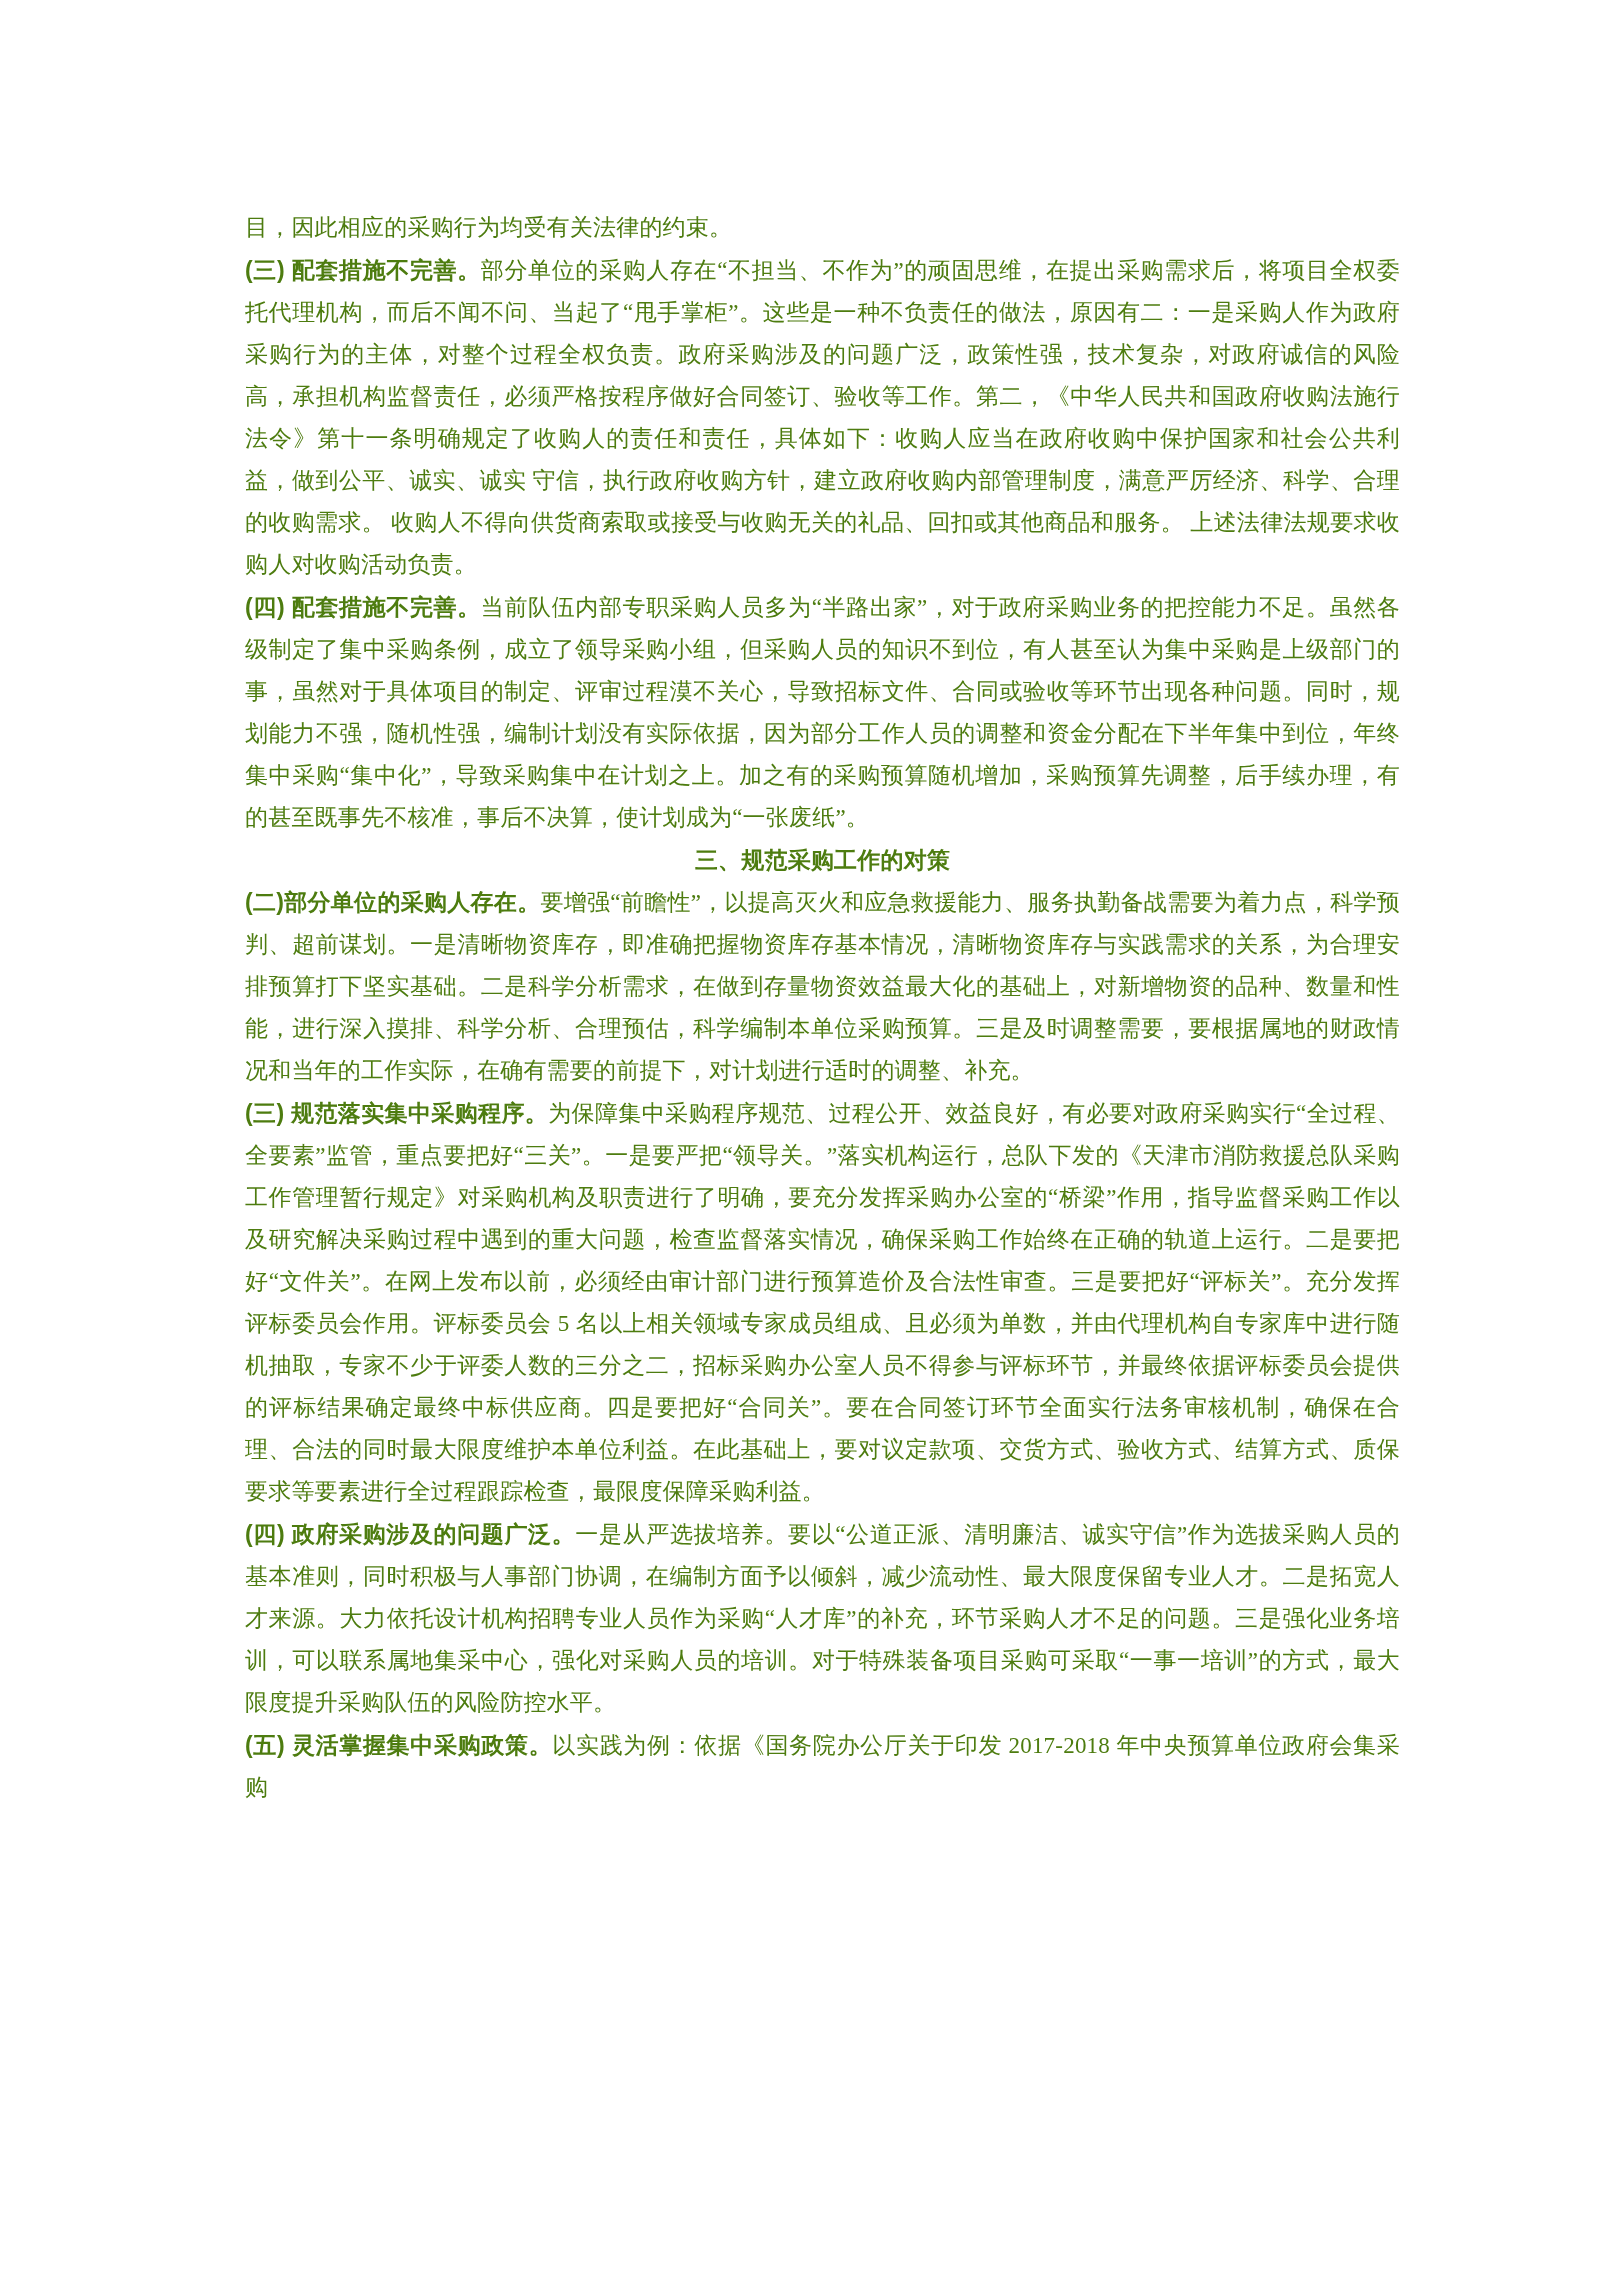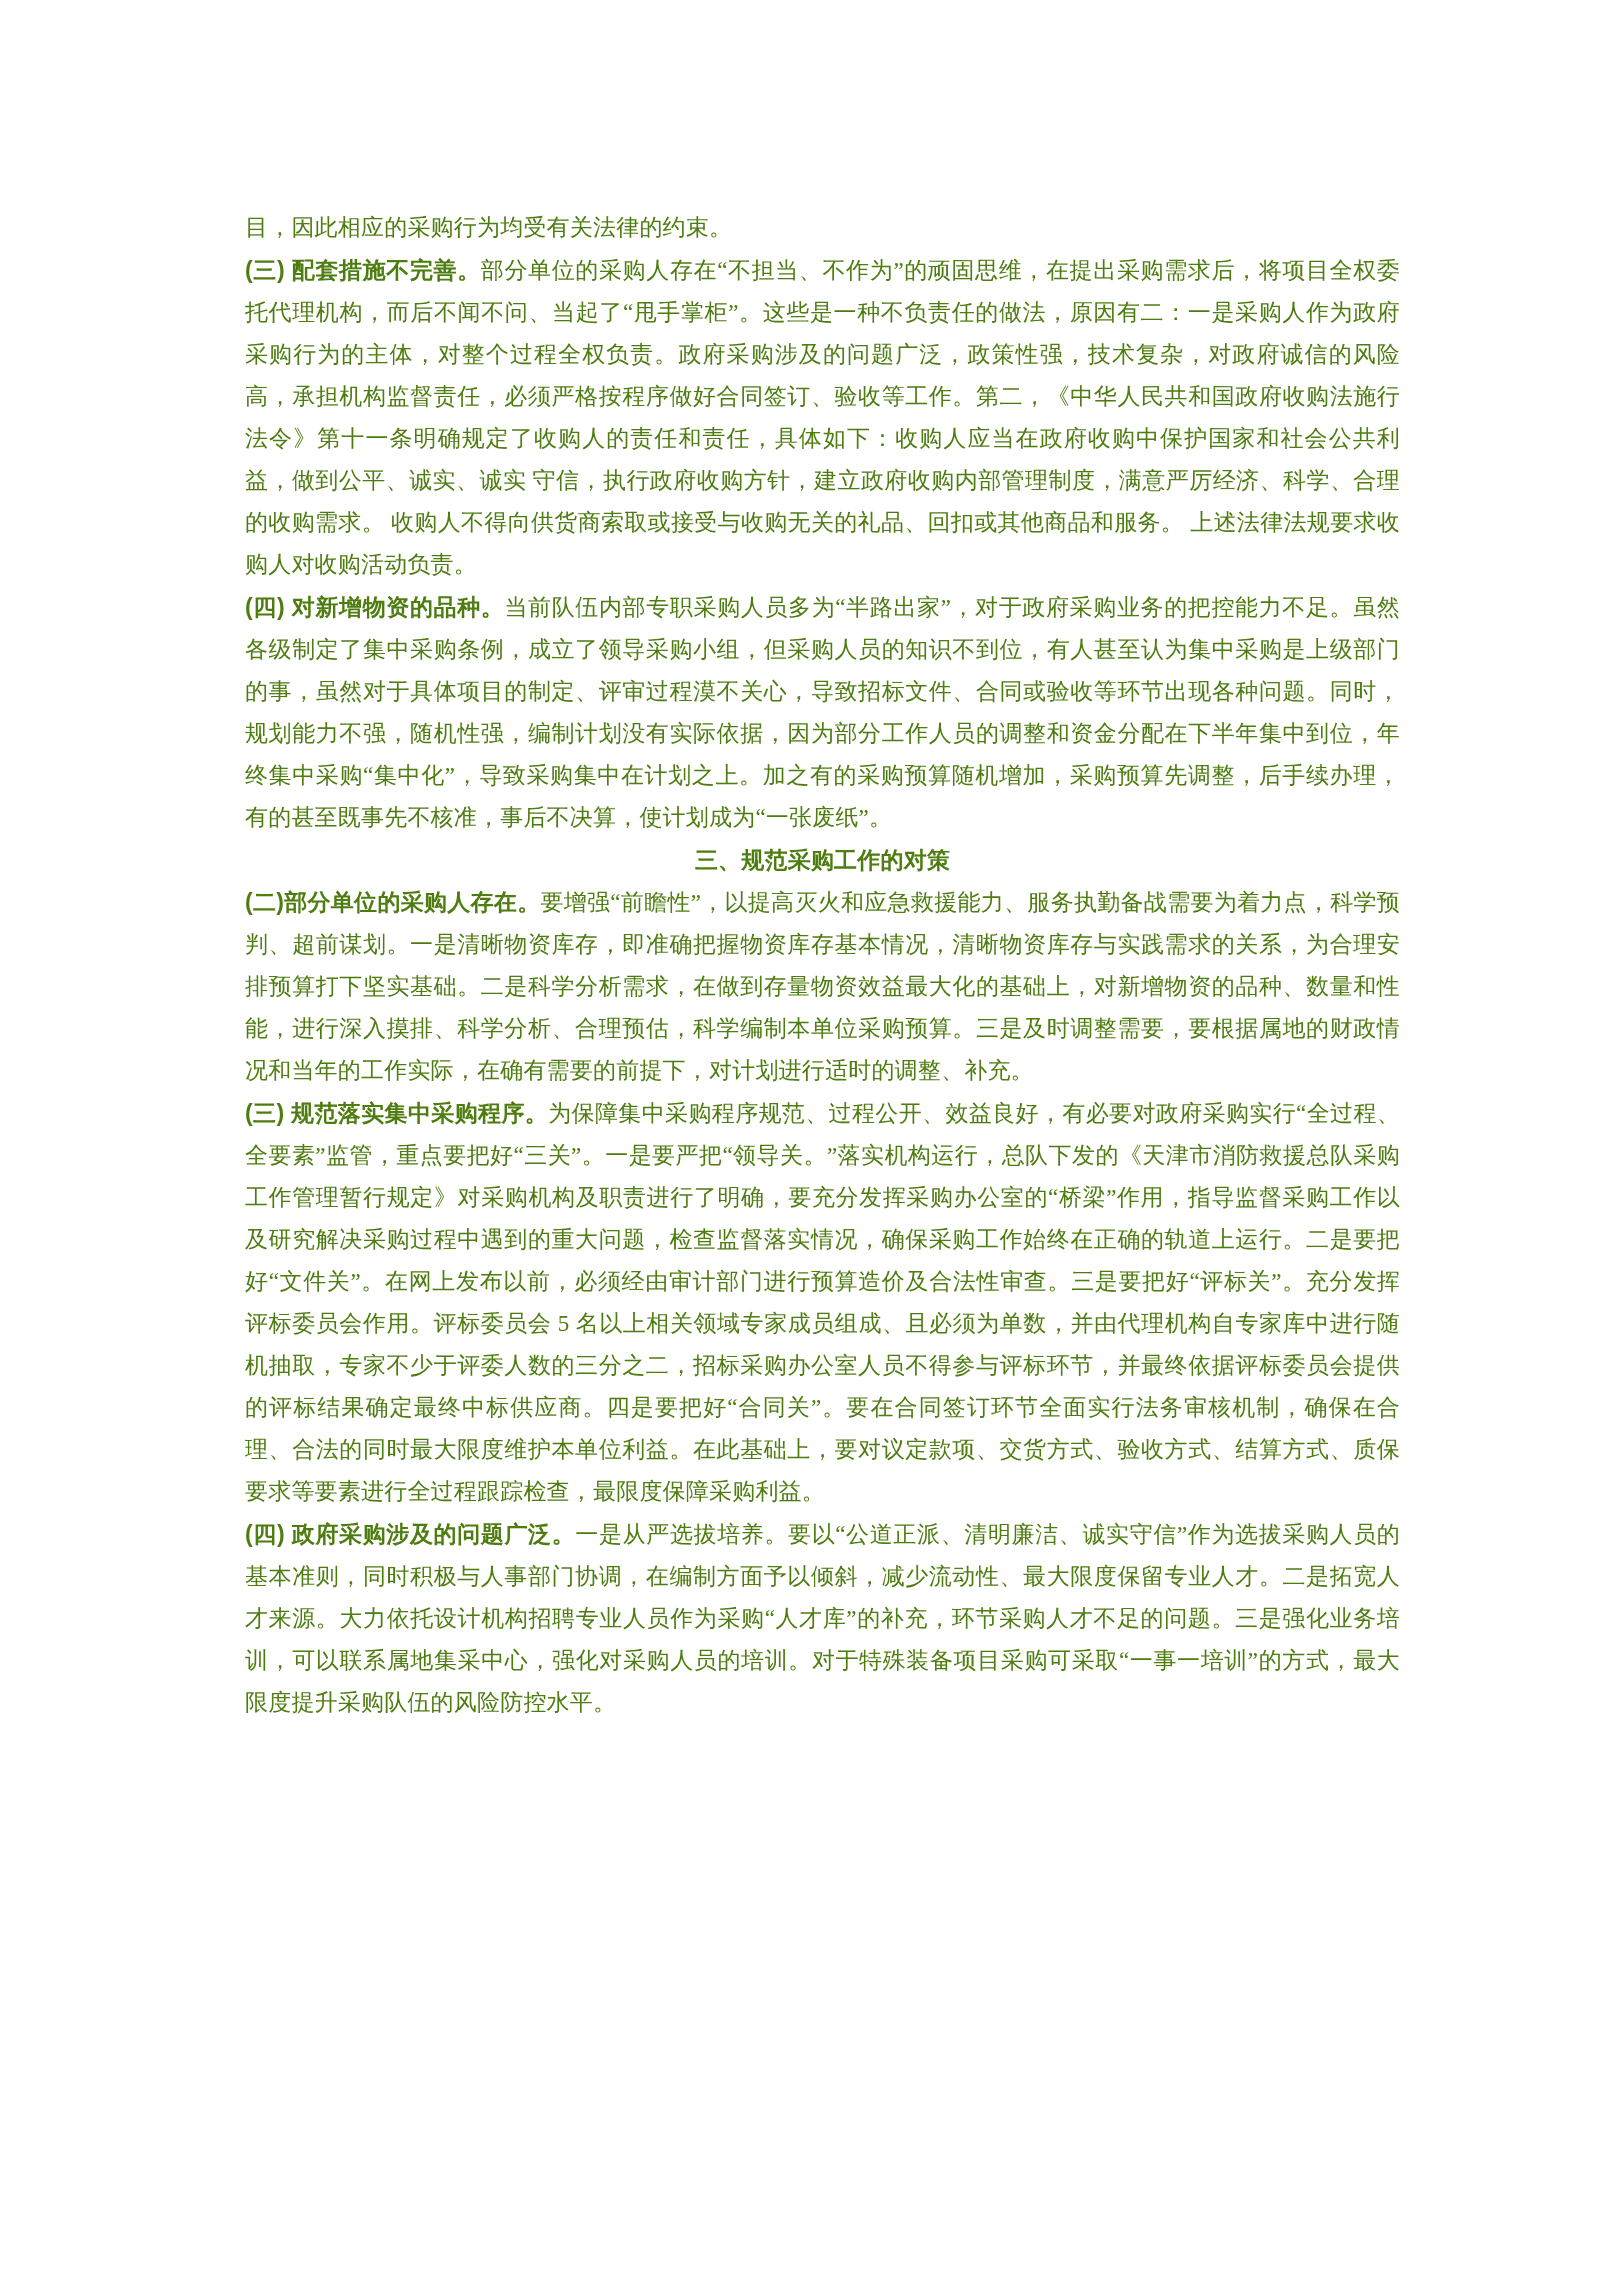--- a/index.html
+++ b/index.html
@@ -41,20 +41,21 @@
     text-align: center;
   }
 </style>
 </head>
 <body>
 
 <div class="page">
   <div class="doc-content">
       <p class="para"><span>目，因此相应的采购行为均受有关法律的约束。</span></p>
       <p class="para"><b class="label">(三) 配套措施不完善。</b><span>部分单位的采购人存在“不担当、不作为”的顽固思维，在提出采购需求后，将项目全权委托代理机构，而后不闻不问、当起了“甩手掌柜”。这些是一种不负责任的做法，原因有二：一是采购人作为政府采购行为的主体，对整个过程全权负责。政府采购涉及的问题广泛，政策性强，技术复杂，对政府诚信的风险高，承担机构监督责任，必须严格按程序做好合同签订、验收等工作。第二，《中华人民共和国政府收购法施行法令》第十一条明确规定了收购人的责任和责任，具体如下：收购人应当在政府收购中保护国家和社会公共利益，做到公平、诚实、诚实 守信，执行政府收购方针，建立政府收购内部管理制度，满意严厉经济、科学、合理的收购需求。 收购人不得向供货商索取或接受与收购无关的礼品、回扣或其他商品和服务。 上述法律法规要求收购人对收购活动负责。</span></p>
-      <p class="para"><b class="label">(四) 对新增物资的品种。</b><span>当前队伍内部专职采购人员多为“半路出家”，对于政府采购业务的把控能力不足。虽然各级制定了集中采购条例，成立了领导采购小组，但采购人员的知识不到位，有人甚至认为集中采购是上级部门的事，虽然对于具体项目的制定、评审过程漠不关心，导致招标文件、合同或验收等环节出现各种问题。同时，规划能力不强，随机性强，编制计划没有实际依据，因为部分工作人员的调整和资金分配在下半年集中到位，年终集中采购“集中化”，导致采购集中在计划之上。加之有的采购预算随机增加，采购预算先调整，后手续办理，有的甚至既事先不核准，事后不决算，使计划成为“一张废纸”。</span></p>
+      <p class="para"><b class="label">(四) 配套措施不完善。</b><span>当前队伍内部专职采购人员多为“半路出家”，对于政府采购业务的把控能力不足。虽然各级制定了集中采购条例，成立了领导采购小组，但采购人员的知识不到位，有人甚至认为集中采购是上级部门的事，虽然对于具体项目的制定、评审过程漠不关心，导致招标文件、合同或验收等环节出现各种问题。同时，规划能力不强，随机性强，编制计划没有实际依据，因为部分工作人员的调整和资金分配在下半年集中到位，年终集中采购“集中化”，导致采购集中在计划之上。加之有的采购预算随机增加，采购预算先调整，后手续办理，有的甚至既事先不核准，事后不决算，使计划成为“一张废纸”。</span></p>
       <p class="para heading"><b class="label">三、规范采购工作的对策</b></p>
       <p class="para"><b class="label">(二)部分单位的采购人存在。</b><span>要增强“前瞻性”，以提高灭火和应急救援能力、服务执勤备战需要为着力点，科学预判、超前谋划。一是清晰物资库存，即准确把握物资库存基本情况，清晰物资库存与实践需求的关系，为合理安排预算打下坚实基础。二是科学分析需求，在做到存量物资效益最大化的基础上，对新增物资的品种、数量和性能，进行深入摸排、科学分析、合理预估，科学编制本单位采购预算。三是及时调整需要，要根据属地的财政情况和当年的工作实际，在确有需要的前提下，对计划进行适时的调整、补充。</span></p>
       <p class="para"><b class="label">(三) 规范落实集中采购程序。</b><span>为保障集中采购程序规范、过程公开、效益良好，有必要对政府采购实行“全过程、全要素”监管，重点要把好“三关”。一是要严把“领导关。”落实机构运行，总队下发的《天津市消防救援总队采购工作管理暂行规定》对采购机构及职责进行了明确，要充分发挥采购办公室的“桥梁”作用，指导监督采购工作以及研究解决采购过程中遇到的重大问题，检查监督落实情况，确保采购工作始终在正确的轨道上运行。二是要把好“文件关”。在网上发布以前，必须经由审计部门进行预算造价及合法性审查。三是要把好“评标关”。充分发挥评标委员会作用。评标委员会 5 名以上相关领域专家成员组成、且必须为单数，并由代理机构自专家库中进行随机抽取，专家不少于评委人数的三分之二，招标采购办公室人员不得参与评标环节，并最终依据评标委员会提供的评标结果确定最终中标供应商。四是要把好“合同关”。要在合同签订环节全面实行法务审核机制，确保在合理、合法的同时最大限度维护本单位利益。在此基础上，要对议定款项、交货方式、验收方式、结算方式、质保要求等要素进行全过程跟踪检查，最限度保障采购利益。</span></p>
       <p class="para"><b class="label">(四) 政府采购涉及的问题广泛。</b><span>一是从严选拔培养。要以“公道正派、清明廉洁、诚实守信”作为选拔采购人员的基本准则，同时积极与人事部门协调，在编制方面予以倾斜，减少流动性、最大限度保留专业人才。二是拓宽人才来源。大力依托设计机构招聘专业人员作为采购“人才库”的补充，环节采购人才不足的问题。三是强化业务培训，可以联系属地集采中心，强化对采购人员的培训。对于特殊装备项目采购可采取“一事一培训”的方式，最大限度提升采购队伍的风险防控水平。</span></p>
+      <p class="para"><b class="label">(五) 灵活掌握集中采购政策。</b><span>以实践为例：依据《国务院办公厅关于印发 2017-2018 年中央预算单位政府会集采购</span></p>
     </div>
 </div>
 
 
 </body></html>

